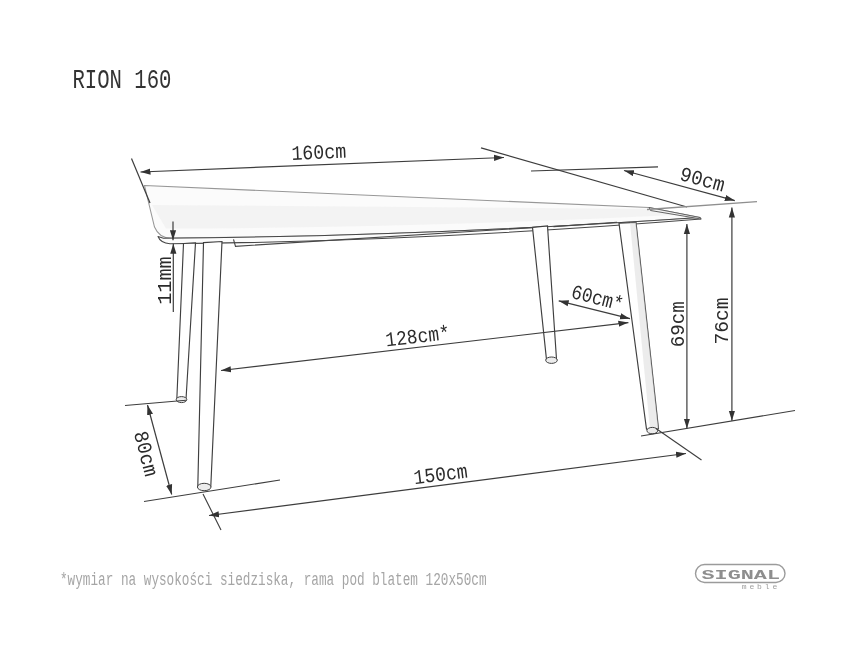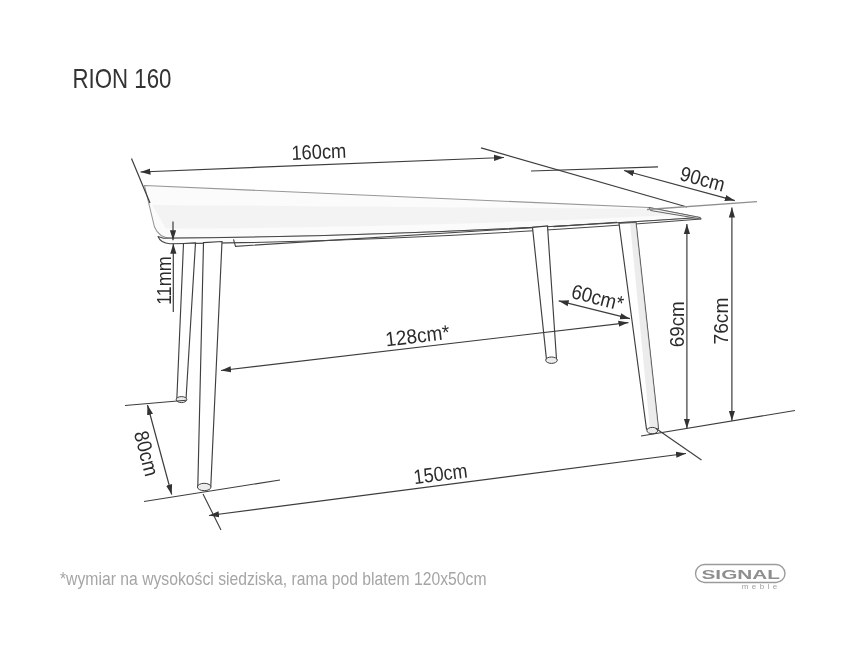--- a/index.html
+++ b/index.html
@@ -1,16 +1,16 @@
 <!DOCTYPE html>
 <html><head>
 <meta charset="utf-8">
 <style>
 html,body{margin:0;padding:0;background:#ffffff;}
-#page{position:relative;width:860px;height:658px;background:#fdba74;font-family:Liberation Sans, sans-serif;}
+#page{position:relative;width:860px;height:658px;background:#fdba74;font-family:Liberation Mono, monospace;}
 svg{position:absolute;left:0;top:0;filter:grayscale(1);}
 </style>
 </head>
 <body>
 <div id="page">
 <svg width="860" height="658" viewBox="0 0 860 658">
 <defs>
 <marker id="ae" markerUnits="userSpaceOnUse" markerWidth="11" markerHeight="7" refX="10" refY="3.5" orient="auto">
           <path d="M0,0.4 L10,3.5 L0,6.6 Z" fill="#333"></path>
         </marker>

